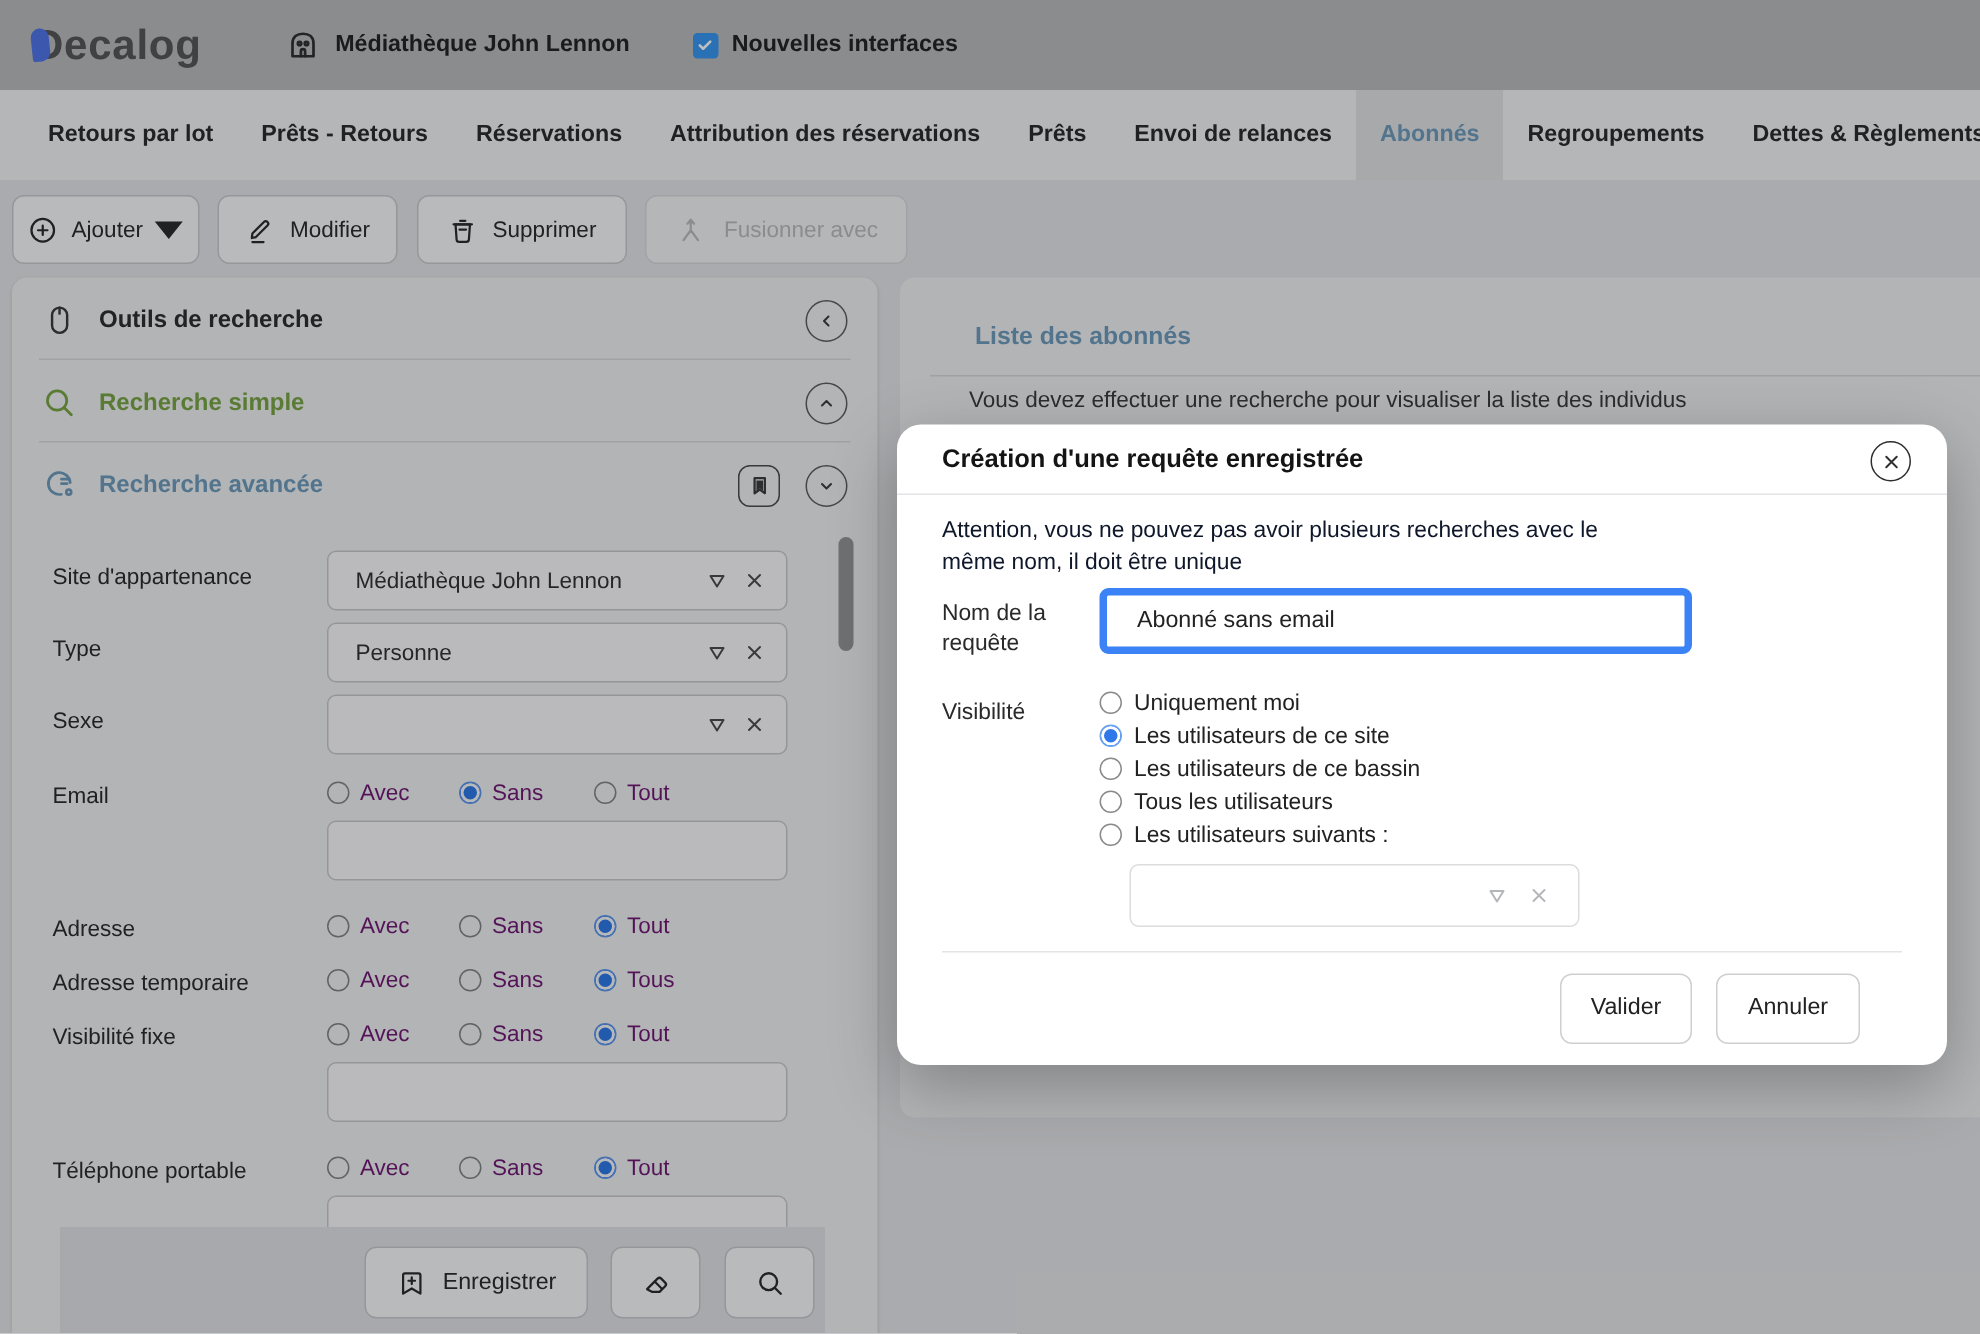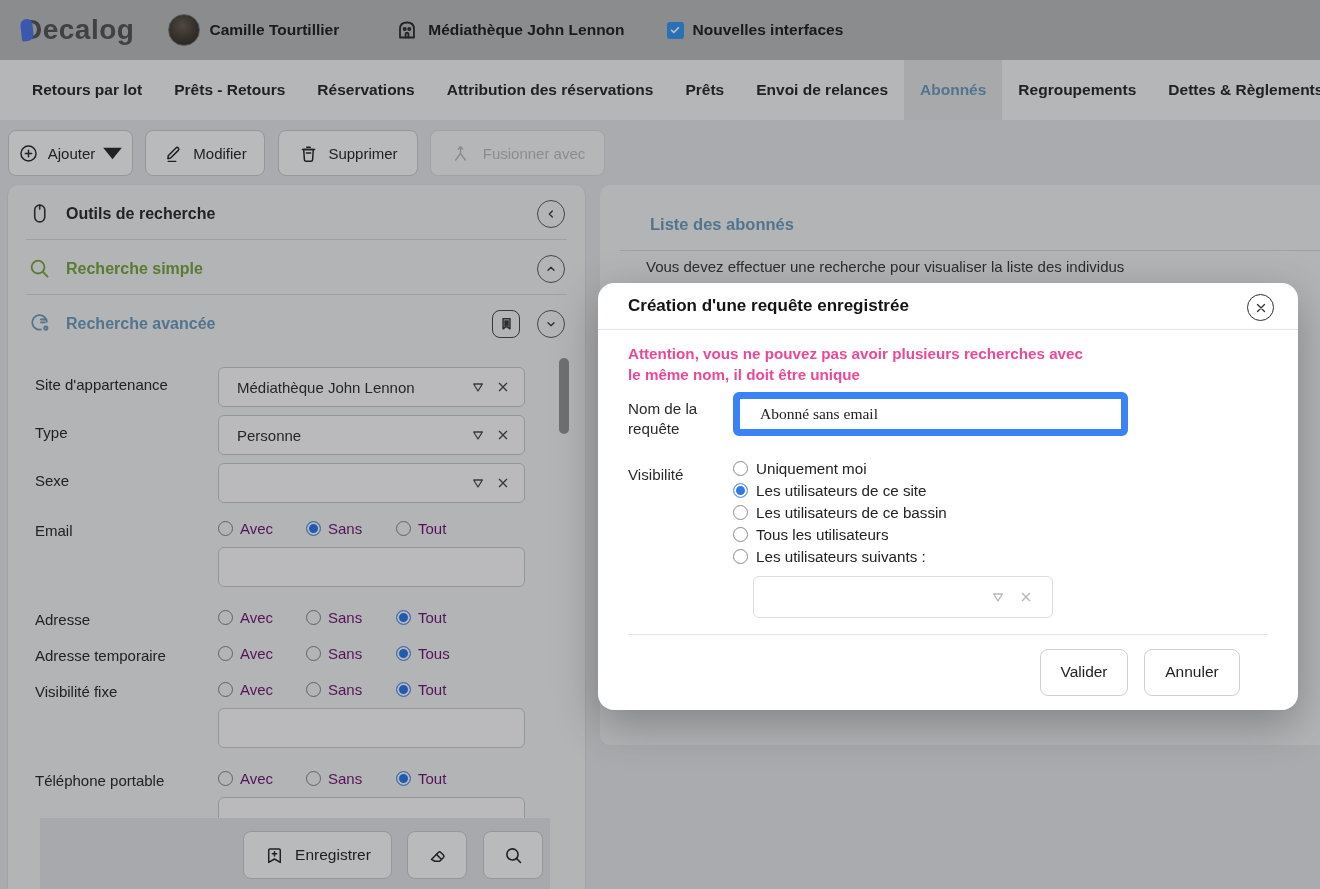--- a/index.html
+++ b/index.html
@@ -80,24 +80,24 @@
 
   
   .backdrop{position:absolute;inset:0;background:rgba(0,0,0,0.25);z-index:50;}
   .modal{position:absolute;left:598px;top:283px;width:700px;height:427px;background:#fff;border-radius:16px;z-index:100;
     box-shadow:0 14px 45px rgba(0,0,0,0.28);overflow:hidden;}
   .m-head{position:relative;height:47px;border-bottom:1px solid #e4e4e6;display:flex;align-items:center;padding:0 30px;}
   .m-title{font-size:17px;font-weight:700;color:#141414;}
   .m-close{position:absolute;right:24px;top:11px;width:27px;height:27px;border-radius:50%;border:1.6px solid #2e2e2e;background:#fff;display:flex;align-items:center;justify-content:center;color:#2e2e2e;}
   .m-close svg{width:12px;height:12px;}
   .m-body{padding:14px 30px 0;}
-  .m-warn{font-size:15.2px;color:#ec4899;line-height:1.38;max-width:462px;font-weight:bold;}
+  .m-warn{font-size:15.2px;color:#0f172a;line-height:1.38;max-width:462px;}
   .m-row{display:flex;margin-top:6px;}
   .m-label{width:105px;font-size:15.2px;color:#2a2a2a;line-height:1.35;padding-top:7px;}
-  .m-input{width:395px;height:44px;border:7px solid #3b82f6;border-radius:6px;padding:0 20px;font-size:15.5px;color:#222;outline:none;font-family:Liberation Serif, serif;}
+  .m-input{width:395px;height:44px;border:5px solid #3b82f6;border-radius:6px;padding:0 20px;font-size:15.5px;color:#222;outline:none;font-family:Liberation Sans, sans-serif;}
   .vis-row{margin-top:18px;}
   .vis-opts{display:flex;flex-direction:column;}
   .vopt{display:flex;align-items:center;gap:8px;height:22px;font-size:15.2px;color:#222;}
   .vopt .rb{border-color:#8a8a8c;}
   .vopt .rb.sel{border-color:#6ba1f2;background:var(--radio-blue);box-shadow:inset 0 0 0 2px #fff;}
   .m-select{margin:8px 0 0 20px;width:300px;height:42px;border:1px solid #dcdcde;border-radius:6px;display:flex;align-items:center;justify-content:flex-end;gap:12px;padding:0 18px;color:#b4b6ba;}
   .m-select svg{width:16px;height:16px;}
   .m-foot{margin-top:16px;border-top:1px solid #e4e4e6;display:flex;justify-content:flex-end;gap:16px;padding:14px 28px 0;}
   .m-btn{height:47px;background:#fff;border:1px solid #cfcfd2;border-radius:8px;font-size:15.5px;color:#222;font-family:inherit;}
   .m-btn.validate{width:88px;}
@@ -106,24 +106,20 @@
 </head>
 <body>
 
 <div class="stage">
 
   <div class="hdr">
     <div class="logo">
       <span class="logo-mark"></span>
       <span class="logo-text">Decalog</span>
     </div>
-    <div class="hdr-item" style="margin-left:34px;">
-      <span class="avatar"></span>
-      <span class="u-name">Camille Tourtillier</span>
-    </div>
     <div class="hdr-item" style="margin-left:56px;">
       <svg class="hicon" viewBox="0 0 24 24" fill="none" stroke="currentColor" stroke-width="1.8" stroke-linejoin="round" stroke-linecap="round">
         <path d="M5 11 C5 6.5 8 4.5 12 4.5 C16 4.5 19 6.5 19 11 L19 19.5 L5 19.5 Z"></path>
         <circle cx="9.7" cy="11" r="1.15"></circle>
           <circle cx="14.3" cy="11" r="1.15"></circle>
         <path d="M10.6 19.5 v-3.4 a1.4 1.4 0 0 1 2.8 0 v3.4"></path>
       </svg>
       <span>Médiathèque John Lennon</span>
     </div>
     <div class="hdr-item" style="margin-left:42px;">

